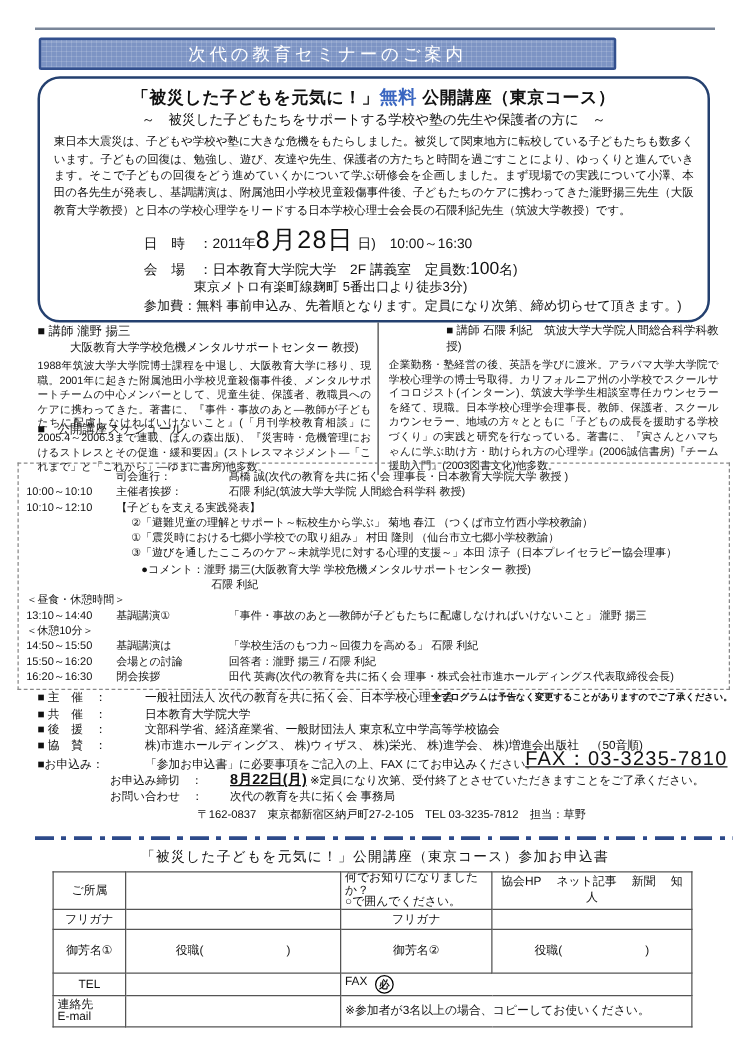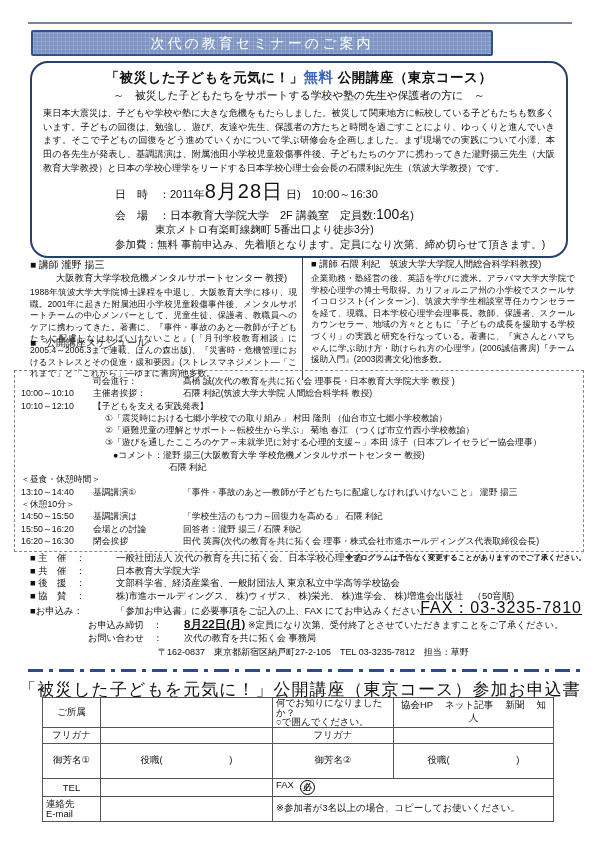--- a/index.html
+++ b/index.html
@@ -25,21 +25,21 @@
   .c-venue{margin-left:72px;font-size:11px;margin-top:1px;}
   .c-venue .cap{font-size:14px;}
   .c-venue2{margin-left:112px;font-size:10.5px;}
   .c-fee{margin-left:72px;font-size:10.5px;margin-top:1px;}
   
   .lect{position:absolute;left:30px;top:258px;width:545px;display:flex;}
   .lcol{width:272px;padding-right:5px;box-sizing:border-box;}
   .rcol{width:273px;border-left:1px solid #444;padding-left:8px;box-sizing:border-box;}
   .lhead{font-size:10px;}
   .lsub{font-size:9.3px;margin-left:26px;}
-  .rhead{font-size:9.3px;}
+  .rhead{font-size:9.3px;margin-left:46px;}
   .bio{font-size:8.55px;line-height:11.6px;margin-top:2px;text-align:justify;}
   
   .sched-h{position:absolute;left:30px;top:336px;font-size:10px;}
   .sched-box{position:absolute;left:14px;top:370px;width:570px;box-sizing:border-box;
     border:1px dashed #888;padding:4px 6px;}
   .srow{font-size:8.8px;line-height:12.3px;white-space:nowrap;}
   .srow .st{display:inline-block;width:72px;}
   .srow .sl{display:inline-block;min-width:90px;}
   .srow.center{}
   .srow.ind1{padding-left:84px;}
@@ -56,21 +56,21 @@
     text-decoration:underline;font-weight:500;}
   .sub-row{font-size:9.2px;line-height:13px;margin-left:58px;}
   .sub-row .sl2{display:inline-block;min-width:96px;}
   .u{text-decoration:underline;}
   .b{font-weight:bold;}
   .deadline-big{font-size:11.5px;font-weight:bold;text-decoration:underline;}
   .addr{font-size:9px;margin-left:128px;line-height:12px;margin-top:1px;}
   
   .dashdot{position:absolute;left:28px;top:669px;width:558px;height:3px;
     background:repeating-linear-gradient(90deg,#2d4a8a 0 15px,transparent 15px 21px,#2d4a8a 21px 25px,transparent 25px 31px);}
-  .form-title{position:absolute;left:0;top:678px;width:600px;text-align:center;font-size:17px;letter-spacing:1px;}
+  .form-title{position:absolute;left:0;top:678px;width:600px;text-align:center;font-size:11px;letter-spacing:1px;}
   table.form{position:absolute;left:42px;top:697px;border-collapse:collapse;table-layout:fixed;}
   table.form td{border:1px solid #555;font-size:9.5px;padding:0 3px;vertical-align:middle;overflow:hidden;}
   td.lab{text-align:center;}
   tr.r1 td{height:24px;}
   tr.r2 td{height:15px;}
   tr.r3 td{height:34px;}
   tr.r4 td{height:17px;}
   tr.r5 td{height:24px;}
   td.qcell{font-size:8px;line-height:9.5px;padding:1px 3px;}
   td.opts{font-size:8.8px;text-align:center;}
@@ -119,22 +119,22 @@
       <div class="bio">企業勤務・塾経営の後、英語を学びに渡米。アラバマ大学大学院で学校心理学の博士号取得。カリフォルニア州の小学校でスクールサイコロジスト(インターン)、筑波大学学生相談室専任カウンセラーを経て、現職。日本学校心理学会理事長。教師、保護者、スクールカウンセラー、地域の方々とともに「子どもの成長を援助する学校づくり」の実践と研究を行なっている。著書に、『寅さんとハマちゃんに学ぶ助け方・助けられ方の心理学』(2006誠信書房)『チーム援助入門』(2003図書文化)他多数。</div>
     </div>
   </div>
 
   <div class="sched-h">■　公開講座スケジュール</div>
 
   <div class="sched-box">
     <div class="srow"><span class="st"></span><span class="sl">司会進行：</span><span class="sx">髙橋 誠(次代の教育を共に拓く会 理事長・日本教育大学院大学 教授 )</span></div>
     <div class="srow"><span class="st">10:00～10:10</span><span class="sl">主催者挨拶：</span><span class="sx">石隈 利紀(筑波大学大学院 人間総合科学科 教授)</span></div>
     <div class="srow"><span class="st">10:10～12:10</span><span class="sl">【子どもを支える実践発表】</span><span class="sx"></span></div>
+    <div class="srow ind1"><span class="sx">②「避難児童の理解とサポート～転校生から学ぶ」 菊地 春江 （つくば市立竹西小学校教諭）</span></div>
     <div class="srow ind1"><span class="sx">①「震災時における七郷小学校での取り組み」 村田 隆則 （仙台市立七郷小学校教諭）</span></div>
-    <div class="srow ind1"><span class="sx">②「避難児童の理解とサポート～転校生から学ぶ」 菊地 春江 （つくば市立竹西小学校教諭）</span></div>
     <div class="srow ind1"><span class="sx">③「遊びを通したこころのケア～未就学児に対する心理的支援～」本田 涼子（日本プレイセラピー協会理事）</span></div>
     <div class="srow ind2"><span class="sx">●コメント：瀧野 揚三(大阪教育大学 学校危機メンタルサポートセンター 教授)</span></div>
     <div class="srow ind3"><span class="sx">石隈 利紀</span></div>
     <div class="srow center"><span class="sx">＜昼食・休憩時間＞</span></div>
     <div class="srow"><span class="st">13:10～14:40</span><span class="sl">基調講演①</span><span class="sx">「事件・事故のあと―教師が子どもたちに配慮しなければいけないこと」 瀧野 揚三</span></div>
     <div class="srow center"><span class="sx">＜休憩10分＞</span></div>
     <div class="srow"><span class="st">14:50～15:50</span><span class="sl">基調講演は</span><span class="sx">「学校生活のもつ力～回復力を高める」 石隈 利紀</span></div>
     <div class="srow"><span class="st">15:50～16:20</span><span class="sl">会場との討論</span><span class="sx">回答者：瀧野 揚三 / 石隈 利紀</span></div>
     <div class="srow"><span class="st">16:20～16:30</span><span class="sl">閉会挨拶</span><span class="sx">田代 英壽(次代の教育を共に拓く会 理事・株式会社市進ホールディングス代表取締役会長)</span></div>
   </div>

